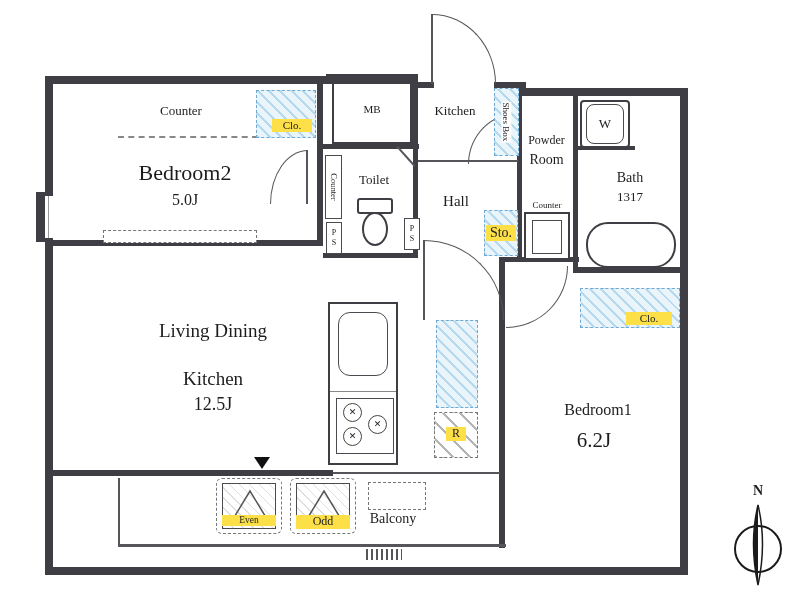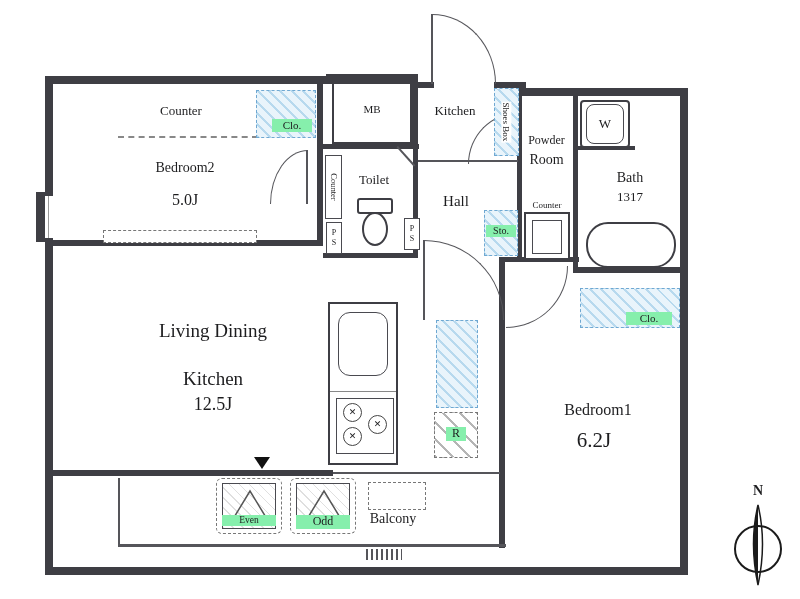--- a/index.html
+++ b/index.html
@@ -7,21 +7,21 @@
         font-family:"Liberation Serif",serif;color:#1d1d1f}
   .wall{position:absolute;background:#3e3e44}
   .ln{position:absolute;background:#55555a}
   .box{position:absolute;border:2px solid #3e3e44;background:#fff;box-sizing:border-box}
   .thinbox{position:absolute;border:1.5px solid #4a4a50;background:#fff;box-sizing:border-box}
   .hatch{position:absolute;border:1px dashed #6fa8d2;box-sizing:border-box;
          background:repeating-linear-gradient(45deg,#b7d9ee 0 2px,rgba(255,255,255,0) 2px 8px),#e9f4fb}
   .dash{position:absolute;border:2px dashed #777;box-sizing:border-box;background:#fff}
   .arc{position:absolute;box-sizing:border-box;border:0 solid #55555a}
   .lbl{position:absolute;text-align:center;line-height:1.2}
-  .chip{background:#86efac;line-height:1.15}
+  .chip{background:#fde047;line-height:1.15}
   .vflex{display:flex;align-items:center;justify-content:center}
   .rot90{transform:rotate(90deg);white-space:nowrap;display:inline-block}
   .vtext-up{writing-mode:vertical-rl;text-orientation:upright;letter-spacing:1px}
 </style>
 </head>
 <body>
 
 <div class="plan">
 
   <div class="wall" style="left:45px;top:76px;width:287px;height:8px"></div>
@@ -66,21 +66,21 @@
   <div class="arc" style="left:506px;top:266px;width:62px;height:62px;border-bottom:1.5px solid #55555a;border-right:1.5px solid #55555a;border-bottom-right-radius:100%"></div>
   <div class="arc" style="left:270px;top:150px;width:38px;height:54px;border-top:1.5px solid #55555a;border-left:1.5px solid #55555a;border-top-left-radius:100%"></div>
   <div class="ln" style="left:306px;top:150px;width:2px;height:54px"></div>
   <div class="ln" style="left:398px;top:146px;width:26px;height:2px;transform:rotate(48deg);transform-origin:left top"></div>
 
   <div style="position:absolute;left:118px;top:136px;width:140px;height:0;border-top:2px dashed #888"></div>
   <div class="lbl" style="left:126px;top:103px;width:110px;font-size:13px">Counter</div>
   <div class="hatch" style="left:256px;top:90px;width:60px;height:48px"></div>
   <div class="lbl chip" style="left:272px;top:119px;width:40px;font-size:11px">Clo.</div>
 
-  <div class="lbl" style="left:105px;top:160px;width:160px;font-size:14px">Bedroom2</div>
+  <div class="lbl" style="left:105px;top:160px;width:160px;font-size:22px">Bedroom2</div>
   <div class="lbl" style="left:105px;top:190px;width:160px;font-size:16px">5.0J</div>
   <div class="dash" style="left:103px;top:230px;width:154px;height:13px;border-width:1.5px"></div>
 
   <div class="box" style="left:332px;top:82px;width:80px;height:62px"></div>
   <div class="lbl" style="left:332px;top:103px;width:80px;font-size:11px">MB</div>
 
   <div class="lbl" style="left:416px;top:103px;width:78px;font-size:13px">Kitchen</div>
   <div class="hatch vflex" style="left:494px;top:88px;width:25px;height:68px">
     <span class="rot90" style="font-size:9px;background:#fff;padding:0 1px">Shoes Box</span>
   </div>
@@ -106,21 +106,21 @@
   <div class="box" style="left:362px;top:212px;width:26px;height:34px;border-radius:50%"></div>
   <div class="thinbox vflex" style="left:326px;top:222px;width:16px;height:32px">
     <span class="vtext-up" style="font-size:8px">PS</span>
   </div>
   <div class="thinbox vflex" style="left:404px;top:218px;width:16px;height:32px">
     <span class="vtext-up" style="font-size:8px">PS</span>
   </div>
 
   <div class="lbl" style="left:430px;top:192px;width:52px;font-size:15px">Hall</div>
   <div class="hatch" style="left:484px;top:210px;width:34px;height:46px"></div>
-  <div class="lbl chip" style="left:486px;top:225px;width:30px;font-size:10px">Sto.</div>
+  <div class="lbl chip" style="left:486px;top:225px;width:30px;font-size:14px">Sto.</div>
 
   <div class="lbl" style="left:123px;top:320px;width:180px;font-size:19px">Living Dining</div>
   <div class="lbl" style="left:123px;top:368px;width:180px;font-size:19px">Kitchen</div>
   <div class="lbl" style="left:123px;top:394px;width:180px;font-size:18px">12.5J</div>
 
   <div class="box" style="left:328px;top:302px;width:70px;height:163px"></div>
   <div class="thinbox" style="left:338px;top:312px;width:50px;height:64px;border-radius:12px"></div>
   <div class="ln" style="left:330px;top:391px;width:66px;height:1px;background:#888"></div>
   <div class="thinbox" style="left:336px;top:398px;width:58px;height:56px">
     <span style="position:absolute;left:6px;top:4px;width:17px;height:17px;border:1.5px solid #444;border-radius:50%;font-size:9px;line-height:16px;text-align:center;display:block">✕</span>

